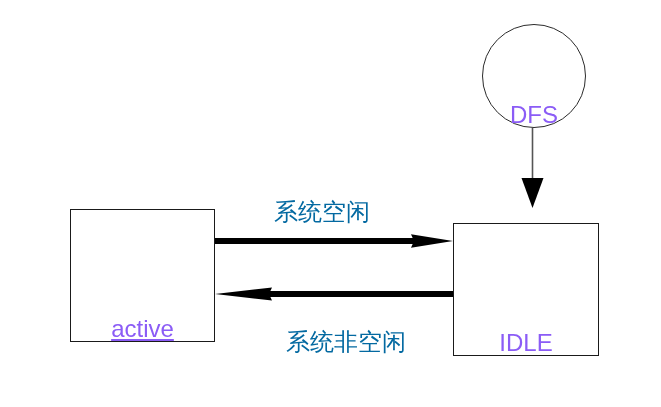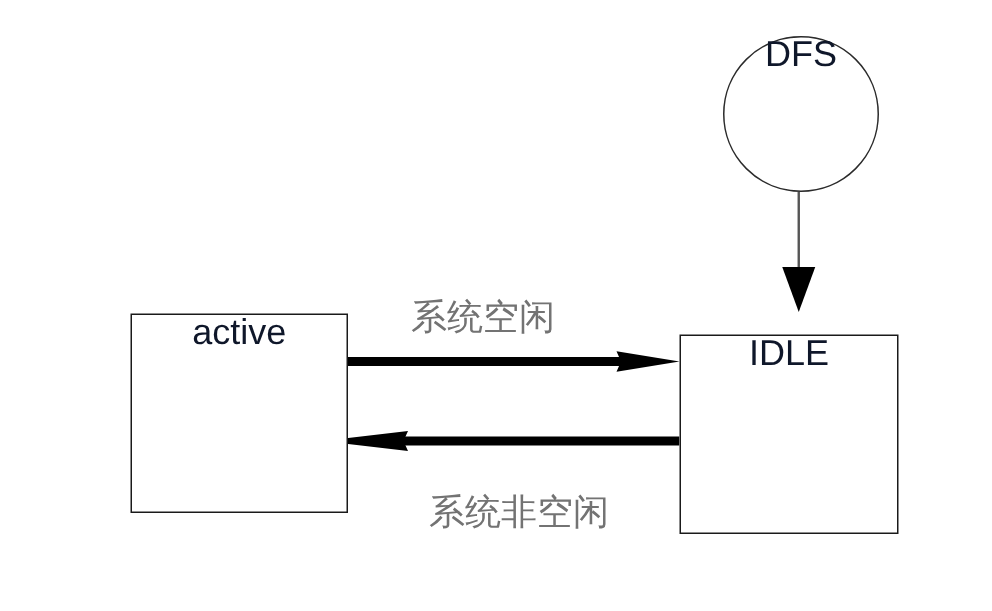--- a/index.html
+++ b/index.html
@@ -17,41 +17,41 @@
   .arrow-layer {
     position: absolute;
     left: 0;
     top: 0;
     width: 661px;
     height: 407px;
   }
   .node {
     position: absolute;
     display: flex;
-    align-items: flex-start;
+    align-items: flex-end;
     justify-content: center;
     box-sizing: border-box;
     background: #ffffff;
-    color: #0f172a;
+    color: #8b5cf6;
     font-size: 24px;
     line-height: 1;
   }
   .node.rect {
     border: 1.5px solid #1a1a1a;
   }
   .node.circle {
     border: 1.2px solid #2b2b2b;
     border-radius: 50%;
   }
-  .node-active { left: 87px; top: 209px; width: 145px; height: 133px; }
+  .node-active { left: 70px; top: 209px; width: 145px; height: 133px; text-decoration: underline; }
   .node-idle   { left: 453px; top: 223px; width: 146px; height: 133px; }
   .node-dfs    { left: 482px; top: 24px;  width: 104px; height: 104px; }
   .edge-label {
     position: absolute;
-    color: #737373;
+    color: #0369a1;
     font-size: 24px;
     line-height: 1;
     white-space: nowrap;
     transform: translate(-50%, -50%);
   }
   .edge-label.top    { left: 322px; top: 212px; }
   .edge-label.bottom { left: 324px; top: 342px; margin-left: 22px; }
 </style>
 </head>
 <body>

